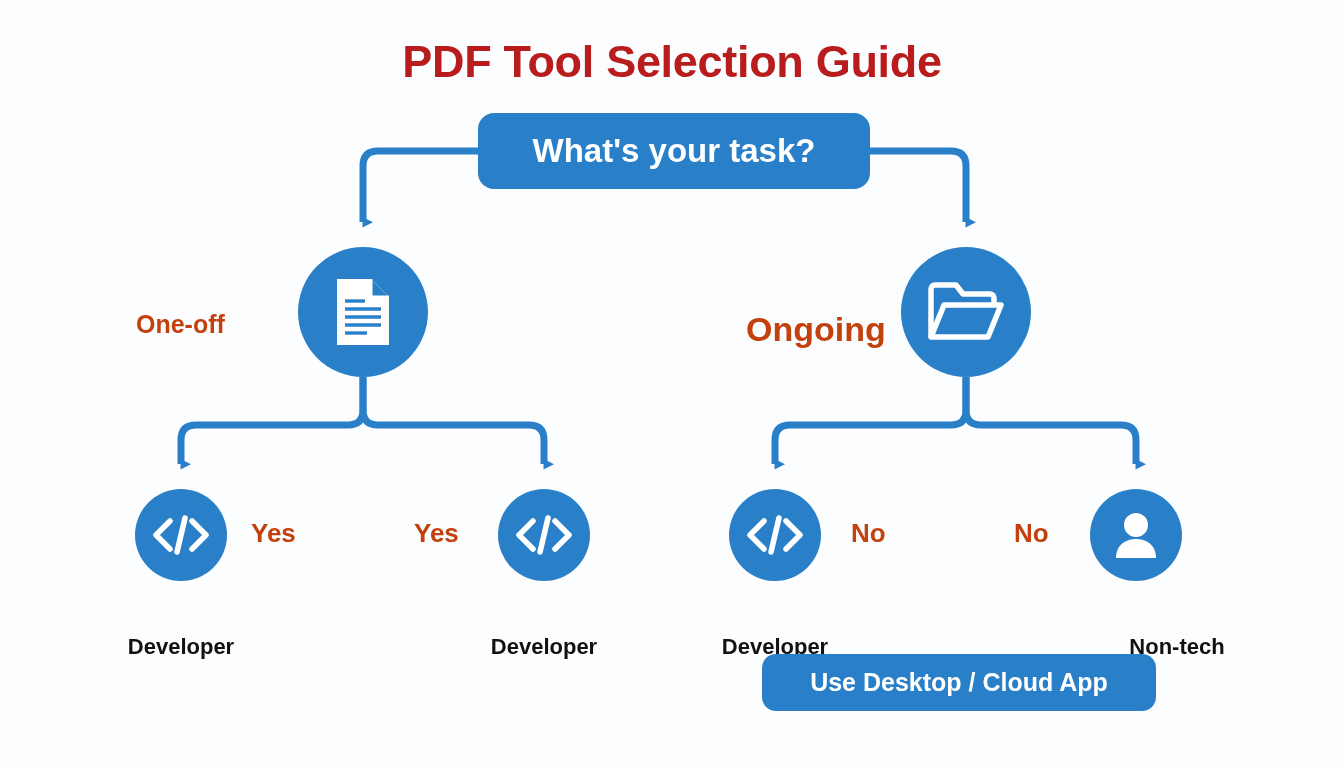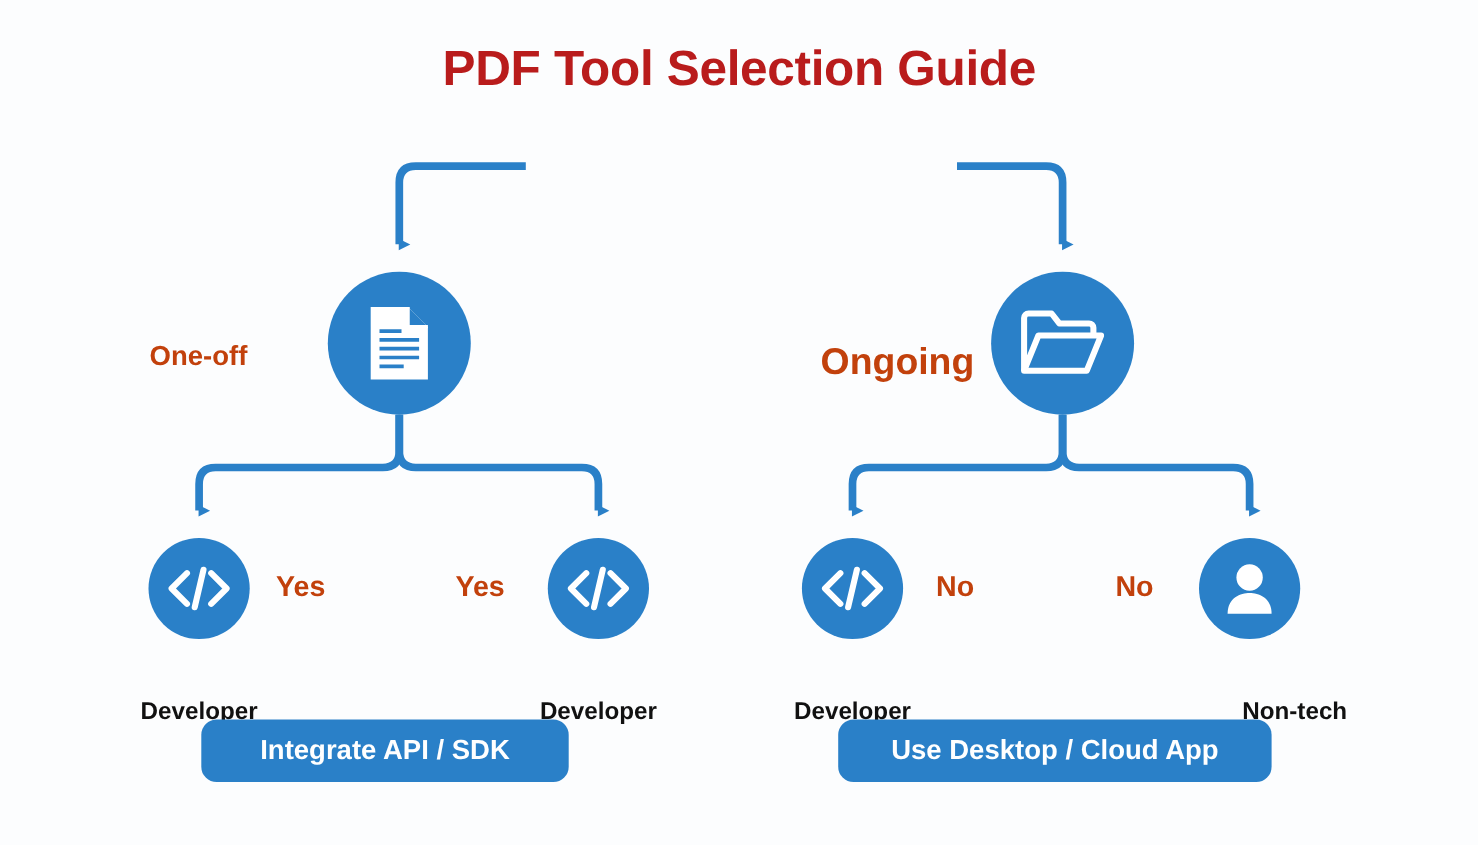--- a/index.html
+++ b/index.html
@@ -126,20 +126,21 @@
       <path d="M870 151 L951 151 Q966 151 966 166 L966 222" marker-end="url(#arw)"></path>
 
       <path d="M363 377 L363 410 Q363 425 348 425 L196 425 Q181 425 181 440 L181 464" marker-end="url(#arw)"></path>
       <path d="M363 377 L363 410 Q363 425 378 425 L529 425 Q544 425 544 440 L544 464" marker-end="url(#arw)"></path>
 
       <path d="M966 377 L966 410 Q966 425 951 425 L790 425 Q775 425 775 440 L775 464" marker-end="url(#arw)"></path>
       <path d="M966 377 L966 410 Q966 425 981 425 L1121 425 Q1136 425 1136 440 L1136 464" marker-end="url(#arw)"></path>
     </g>
   </svg>
 
+  <div class="pill" id="question-box">What's your task?</div>
 
   <div class="node-circle big" id="circle-oneoff">
     <span>
       <svg width="60" height="70" viewBox="0 0 60 70">
         <path d="M4 2 H38 L56 20 V68 H4 Z" fill="#ffffff"></path>
         <path d="M38 2 L56 20 H38 Z" fill="#2a80c8"></path>
         <path d="M38 2 L38 20 L56 20" fill="none" stroke="#ffffff" stroke-width="3"></path>
         <g stroke="#2a80c8" stroke-width="3.4" stroke-linecap="butt">
           <line x1="12" y1="24" x2="32" y2="24"></line>
           <line x1="12" y1="32" x2="48" y2="32"></line>
@@ -211,16 +212,15 @@
   <div class="branch-label" id="label-yes-1">Yes</div>
   <div class="branch-label" id="label-yes-2">Yes</div>
   <div class="branch-label" id="label-no-1">No</div>
   <div class="branch-label" id="label-no-2">No</div>
 
   <div class="role-caption" id="cap-dev-l">Developer</div>
   <div class="role-caption" id="cap-dev-l2">Developer</div>
   <div class="role-caption" id="cap-dev-r">Developer</div>
   <div class="role-caption" id="cap-nontech">Non-tech</div>
 
-  <div class="pill" id="result-box-left">Integrate API / SDK</div>
   <div class="pill" id="result-box-right">Use Desktop / Cloud App</div>
 
 </div>
 
 </body></html>

